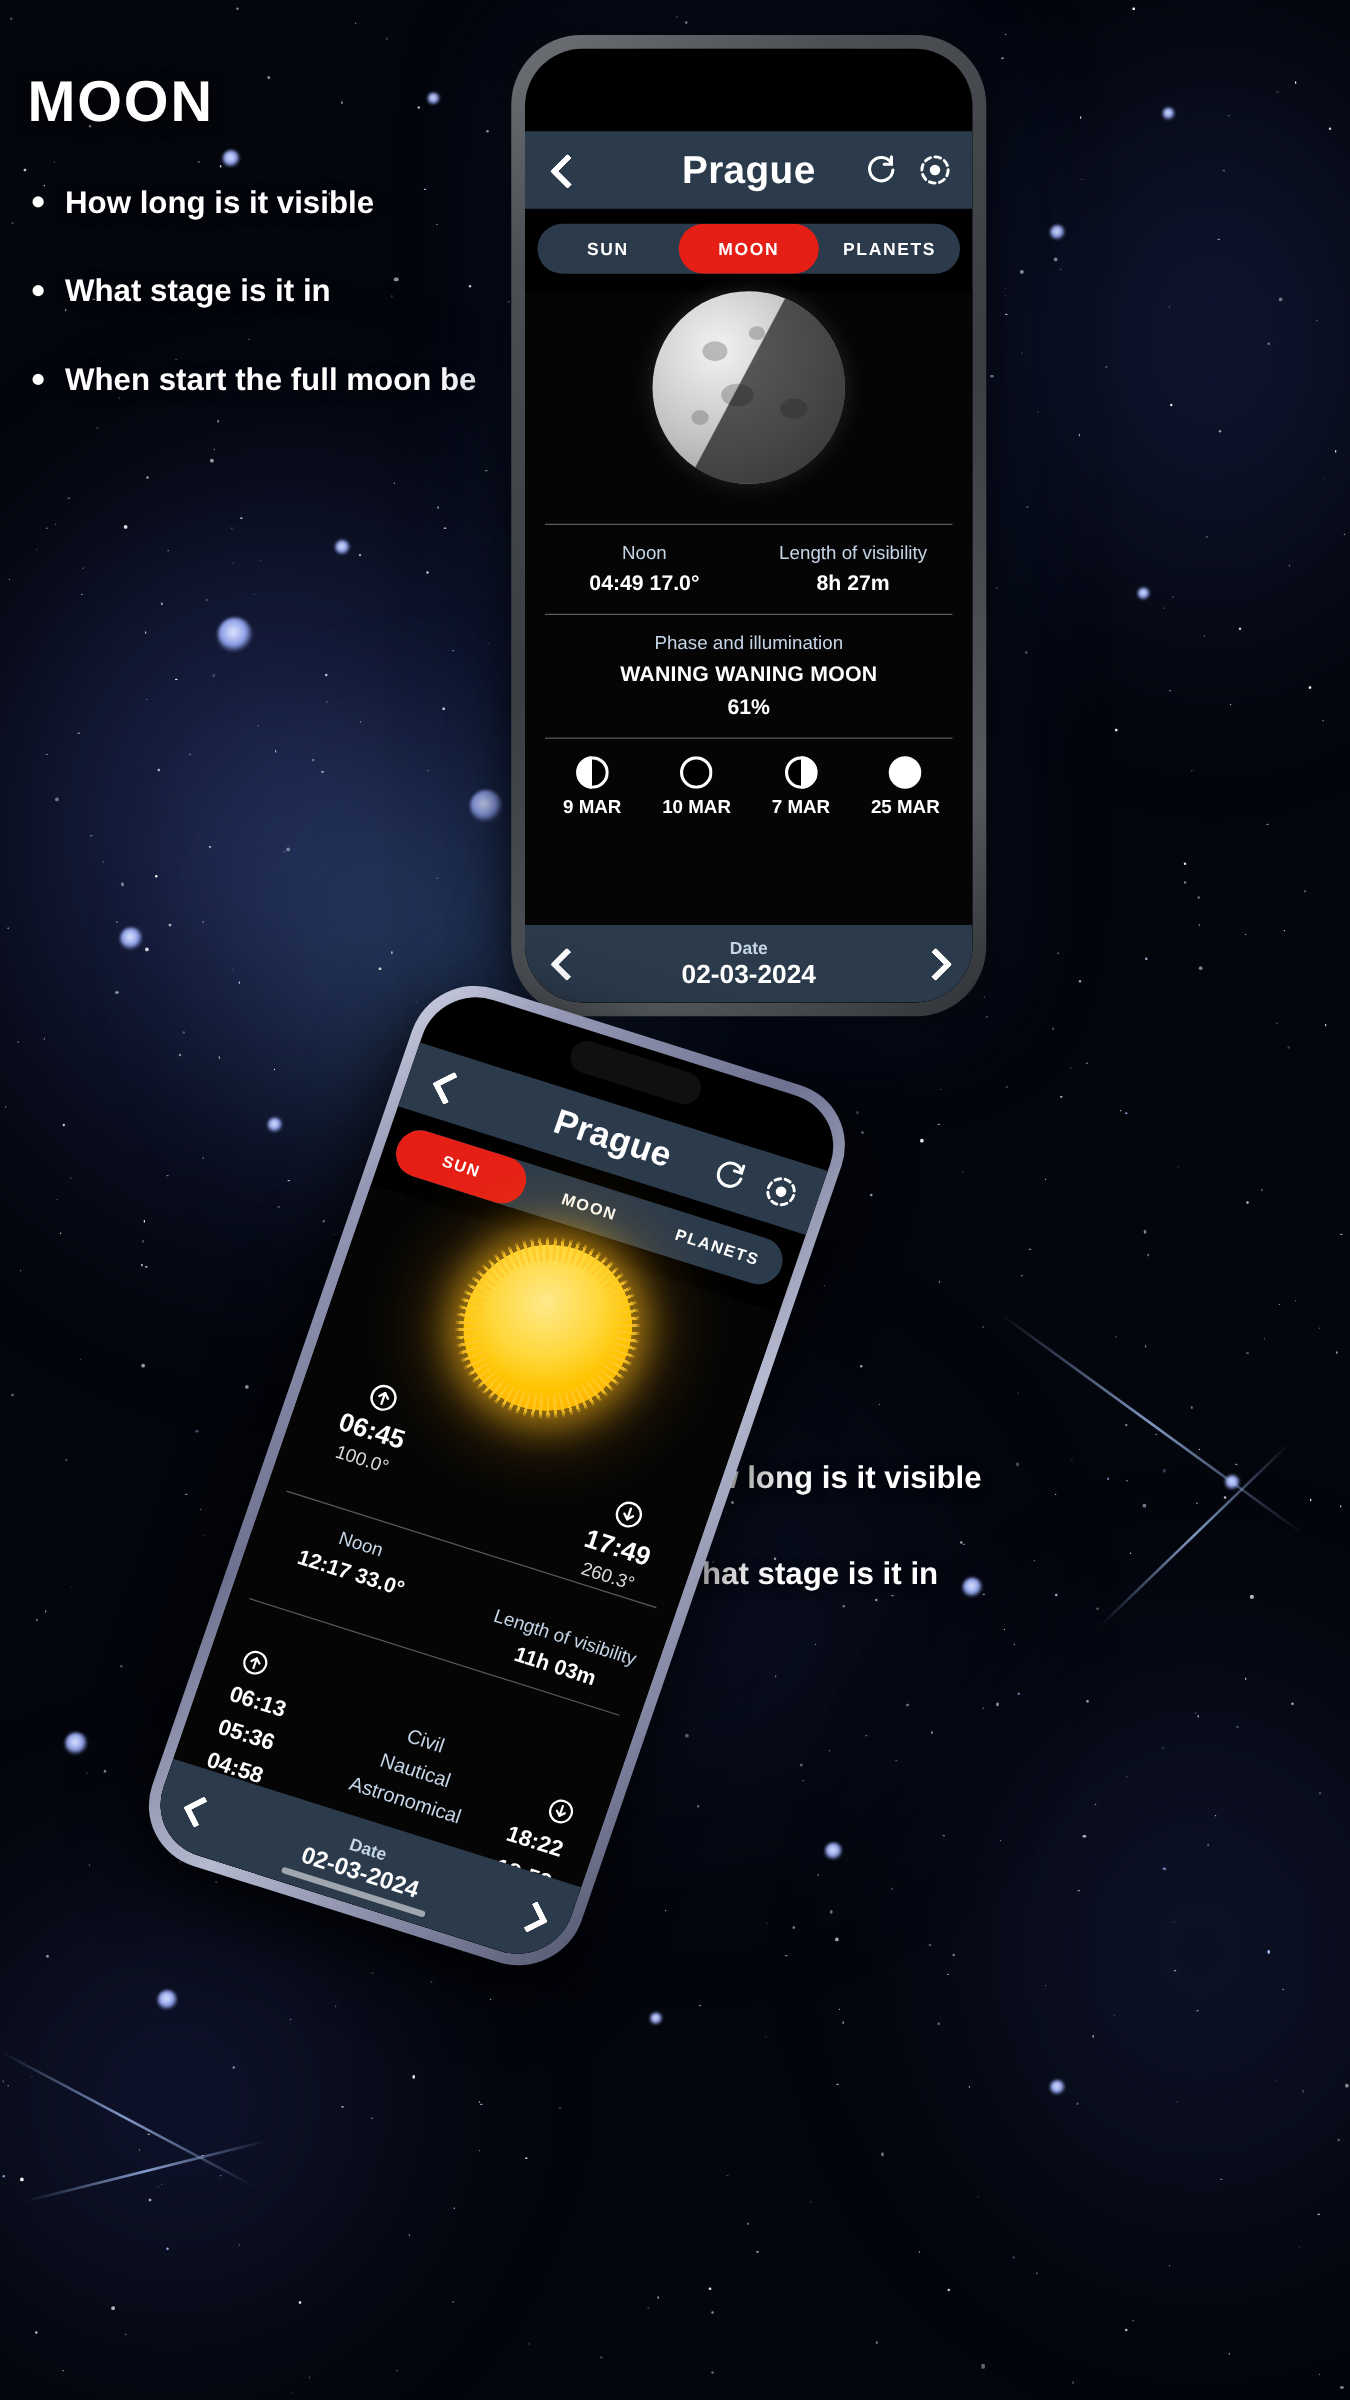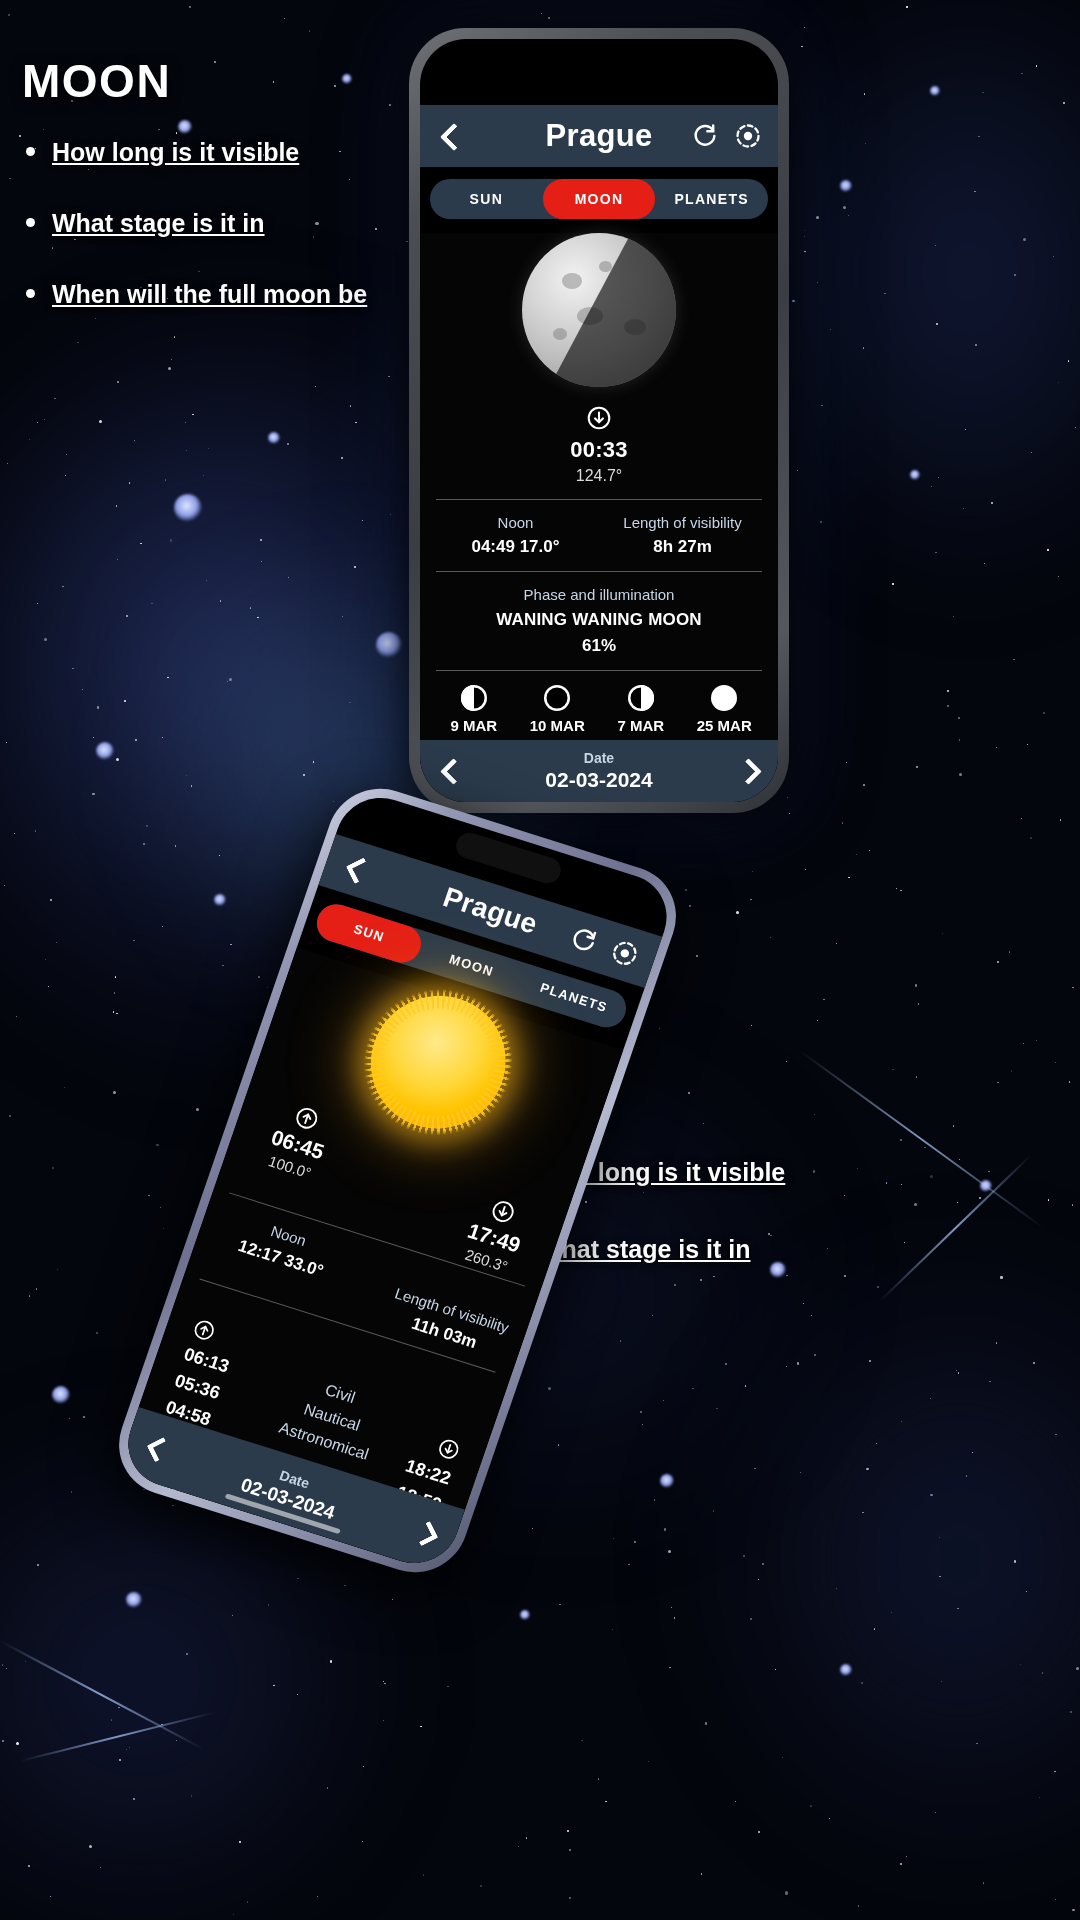--- a/index.html
+++ b/index.html
@@ -37,21 +37,21 @@
   .streak { position:absolute; height:2px; transform-origin:left center;
     background:linear-gradient(90deg, rgba(150,180,255,0), rgba(170,200,255,.75), rgba(150,180,255,0)); }
 
   
   .copyblock { position:absolute; z-index:5; }
   .copyhead {
     font-weight:800; letter-spacing:1.5px; color:#fff;
     font-size:46px; line-height:1;
     text-shadow:0 2px 14px rgba(0,0,0,.8);
   }
-  .bullets { list-style:none; margin-top:32px;text-decoration:underline; }
+  .bullets { list-style:none; margin-top:42px; }
   .bullets li {
     position:relative; padding-left:30px;
     font-size:25px; font-weight:700; line-height:1.32;
     color:#fff; margin-bottom:38px;
     text-shadow:0 2px 10px rgba(0,0,0,.85);
   }
   .bullets li::before {
     content:""; position:absolute; left:4px; top:11px;
     width:9px; height:9px; border-radius:50%; background:#fff;
   }
@@ -789,21 +789,21 @@
   <div class="streak" style="left:20px;top:1760px;width:200px;transform:rotate(-14deg);"></div>
   <div class="streak" style="left:800px;top:1050px;width:300px;transform:rotate(36deg);"></div>
   <div class="streak" style="left:880px;top:1300px;width:210px;transform:rotate(-44deg);"></div>
 </div>
 
 <div class="copyblock" id="moon-copy">
   <div class="copyhead">MOON</div>
   <ul class="bullets">
     <li>How long is it visible</li>
     <li>What stage is it in</li>
-    <li>When will the full moon be</li>
+    <li>When start the full moon be</li>
   </ul>
 </div>
 
 <div class="copyblock" id="sun-copy">
   <div class="copyhead">SUN</div>
   <ul class="bullets">
     <li>How long is it visible</li>
     <li>What stage is it in</li>
   </ul>
 </div>
@@ -840,31 +840,20 @@
     <div class="body-dark" style="height:calc(100% - 66px - 62px - 52px);">
       <div class="moon-img">
         <span class="crater" style="left:26%;top:26%;width:20px;height:16px;"></span>
         <span class="crater" style="left:50%;top:18%;width:13px;height:11px;"></span>
         <span class="crater" style="left:36%;top:48%;width:26px;height:18px;"></span>
         <span class="crater" style="left:66%;top:56%;width:22px;height:16px;"></span>
         <span class="crater" style="left:20%;top:62%;width:14px;height:12px;"></span>
       </div>
 
       <div class="rise-set">
-        <div class="rs">
-          <span>
-            <svg class="cirarrow" width="26" height="26" viewBox="0 0 24 24" fill="none" stroke="#fff" stroke-width="1.9" stroke-linecap="round" stroke-linejoin="round">
-              <circle cx="12" cy="12" r="9.5"></circle>
-                <path d="M12 7v9"></path>
-                <path d="M8.4 12.4 12 16l3.6-3.6"></path>
-            </svg>
-          </span>
-          <div class="t">00:33</div>
-          <div class="d">124.7°</div>
-        </div>
       </div>
 
       <div class="hr"></div>
 
       <div class="tworow">
         <div class="cell">
           <div class="lbl">Noon</div>
           <div class="val">04:49 17.0°</div>
         </div>
         <div class="cell">

